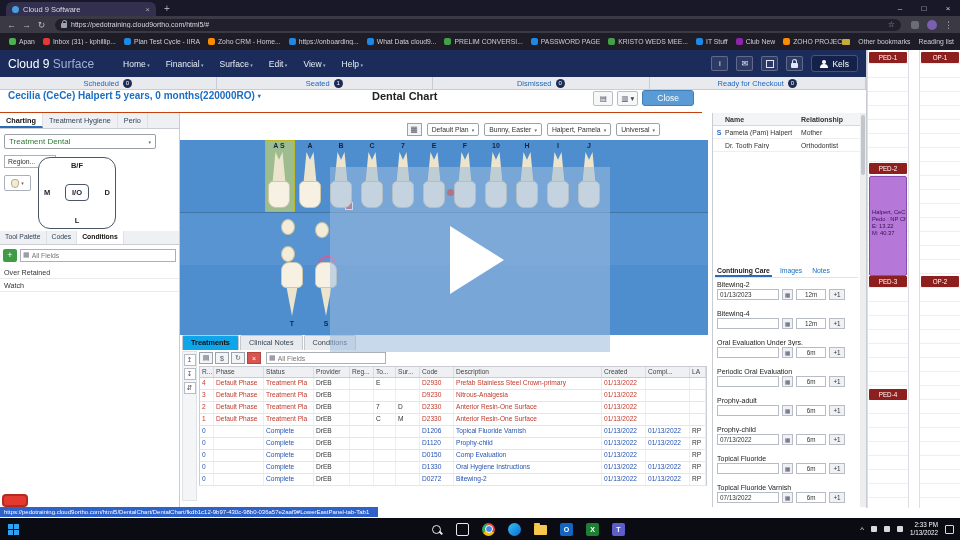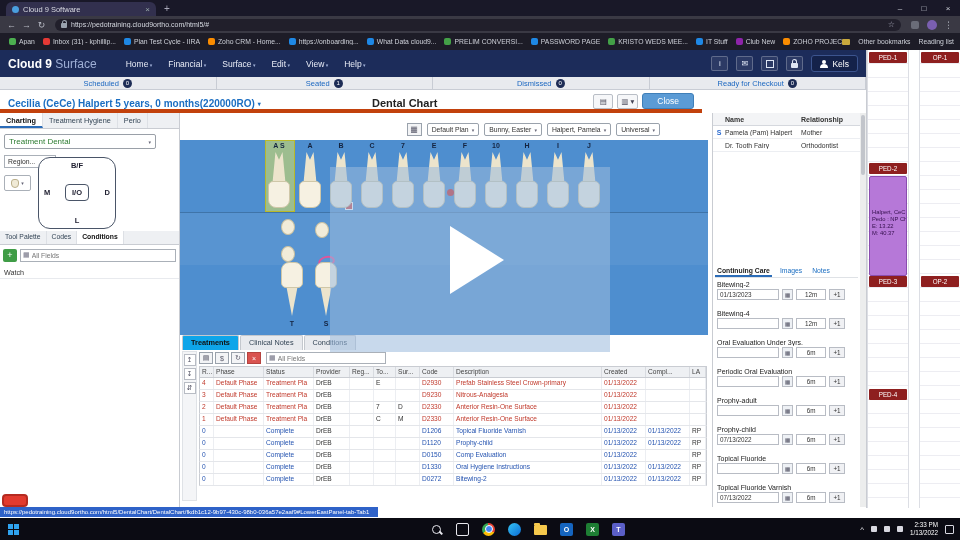--- a/index.html
+++ b/index.html
@@ -28,40 +28,40 @@
   .bookmarks{position:absolute;left:0;top:33px;width:960px;height:17px;background:#1d1c27;display:flex;align-items:center;color:#cdd0d8;font-size:6.8px;padding:0 6px}
   .bm-list{display:flex;align-items:center;gap:2px;overflow:hidden}
   .bm{display:flex;align-items:center;gap:3px;padding:0 3px;white-space:nowrap}
   .bm-ic{width:7px;height:7px;border-radius:2px;flex:none}
   .bm-right{margin-left:auto;display:flex;gap:8px;align-items:center;white-space:nowrap}
   .bm-folder{width:8px;height:6px;background:#c9a93c;border-radius:1px}
 
   
   .appheader{position:absolute;left:0;top:50px;width:866px;height:27px;background:#1c2c5a;display:flex;align-items:center;color:#fff}
   .brand{font-size:12px;margin-left:8px;white-space:nowrap}
-  .brand b{font-weight:bold;color:#fff}
+  .brand b{font-weight:normal;color:#fff}
   .brand span{color:#9fb0d6;font-weight:normal}
   .menus{display:flex;margin-left:22px;gap:2px}
   .menu{font-size:8.5px;padding:4px 7px;color:#e8ecf6;white-space:nowrap}
   .menu:after{content:" ▾";font-size:5px;color:#9fb0d6}
   .hdr-icons{margin-left:auto;display:flex;gap:8px;align-items:center;margin-right:8px}
   .hdr-ic{width:17px;height:15px;border:1px solid rgba(255,255,255,.25);border-radius:2px;display:flex;align-items:center;justify-content:center;font-size:8px;color:#dfe6f4;background:rgba(255,255,255,.07)}
   .expand-ic{width:8px;height:8px;border:1px solid #dfe6f4}
   .lock-ic{width:7px;height:5px;background:#dfe6f4;border-radius:1px;position:relative;margin-top:3px}
   .lock-ic:before{content:'';position:absolute;top:-4px;left:1px;width:3px;height:3px;border:1px solid #dfe6f4;border-bottom:none;border-radius:3px 3px 0 0}
   .kels{display:flex;align-items:center;gap:4px;background:#14224a;border:1px solid #3c548e;border-radius:3px;padding:0 8px;font-size:8.5px;height:17px}
   .person-ic{position:relative;width:8px;height:8px}
   .person-ic:before{content:'';position:absolute;top:0;left:2px;width:4px;height:4px;border-radius:50%;background:#fff}
   .person-ic:after{content:'';position:absolute;bottom:0;left:0;width:8px;height:4px;border-radius:4px 4px 0 0;background:#fff}
 
   
   .statusrow{position:absolute;left:0;top:77px;width:866px;height:13px;background:#e8eaee;border-bottom:1px solid #c8ccd4;display:flex}
   .stab{flex:1;display:flex;align-items:center;justify-content:center;gap:4px;font-size:7.5px;color:#1b67c0;border-right:1px solid #c8ccd4}
   .scount{min-width:9px;height:9px;border-radius:50%;background:#1d2c55;color:#fff;font-size:6px;display:flex;align-items:center;justify-content:center;padding:0 1px}
-  .patientbar{position:absolute;left:0;top:90px;width:702px;height:23px;background:#fff;border-bottom:4px solid #c2410c;display:flex;align-items:flex-end}
+  .patientbar{position:absolute;left:0;top:90px;width:702px;height:23px;background:#fff;border-bottom:1px solid #c2410c;display:flex;align-items:flex-start}
   .pname{color:#1b6ec2;font-size:10px;margin-left:8px;font-weight:bold;white-space:nowrap;display:flex;align-items:center;gap:3px}
   .pn-arr{font-size:6px;color:#1b6ec2}
   .ptitle{position:absolute;left:372px;font-size:11px;color:#222;font-weight:bold}
   .pbar-right{margin-left:auto;display:flex;gap:4px;margin-right:8px;align-items:center}
   .pic-btn{height:15px;min-width:20px;border:1px solid #b9bec6;border-radius:2px;background:#f6f7f9;font-size:7.5px;display:flex;align-items:center;justify-content:center;color:#445;padding:0 3px}
   .close-btn{height:16px;background:#5b9bd5;color:#fff;font-size:8.5px;border-radius:3px;padding:0 14px;display:flex;align-items:center;border:1px solid #3f7fb8}
 
   
   .leftpanel{position:absolute;left:0;top:113px;width:180px;height:394px;background:#fff;border-right:1px solid #c9ccd2}
   .chart-tabs{position:absolute;left:0;top:0;right:0;height:16px;display:flex;border-bottom:1px solid #c9ccd2;background:#eef0f3}
@@ -378,20 +378,21 @@
         <div class="ttab active">Conditions</div>
       </div>
     <div class="lp-search">
       <span class="plus-btn">+</span>
       <div class="lp-box">
         <span class="search-ic">▦</span>
         <input placeholder="All Fields" style="">
       </div>
     </div>
     <div class="lp-items" id="lp-items">
+        <div class="lp-item">Over Retained</div>
         <div class="lp-item">Watch</div>
       </div>
   </div>
 
   <div class="chart-toolbar">
     <span class="tb-ic">▦</span>
     <span id="chart-selects" style="display:flex;gap:5px">
         <div class="csel">
           <div style="display: inline;">Default Plan</div>
           <div class="csel-arr">▾</div>

